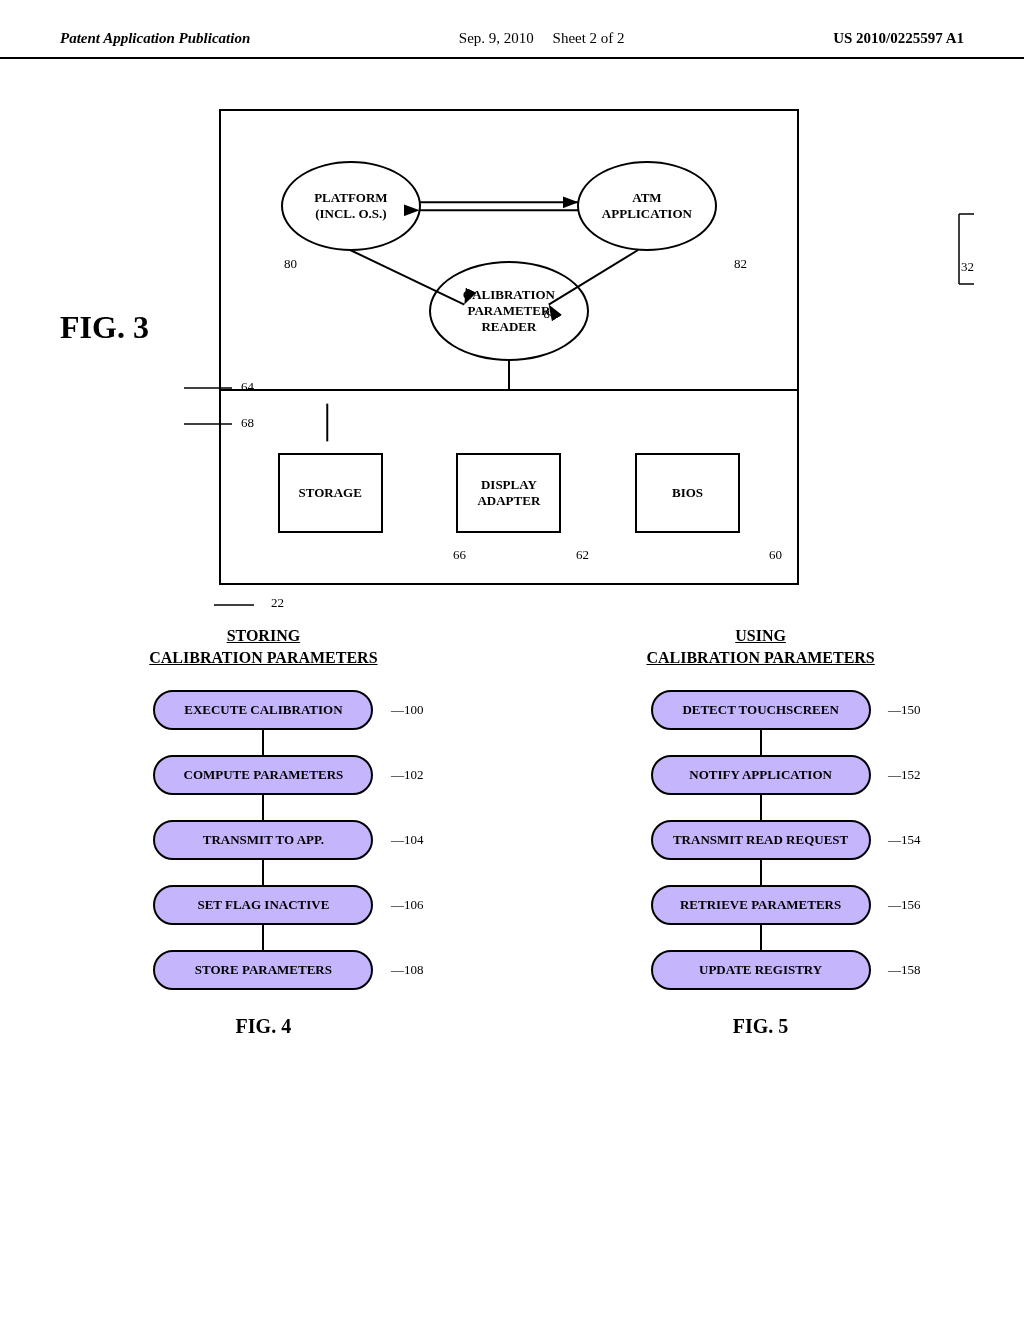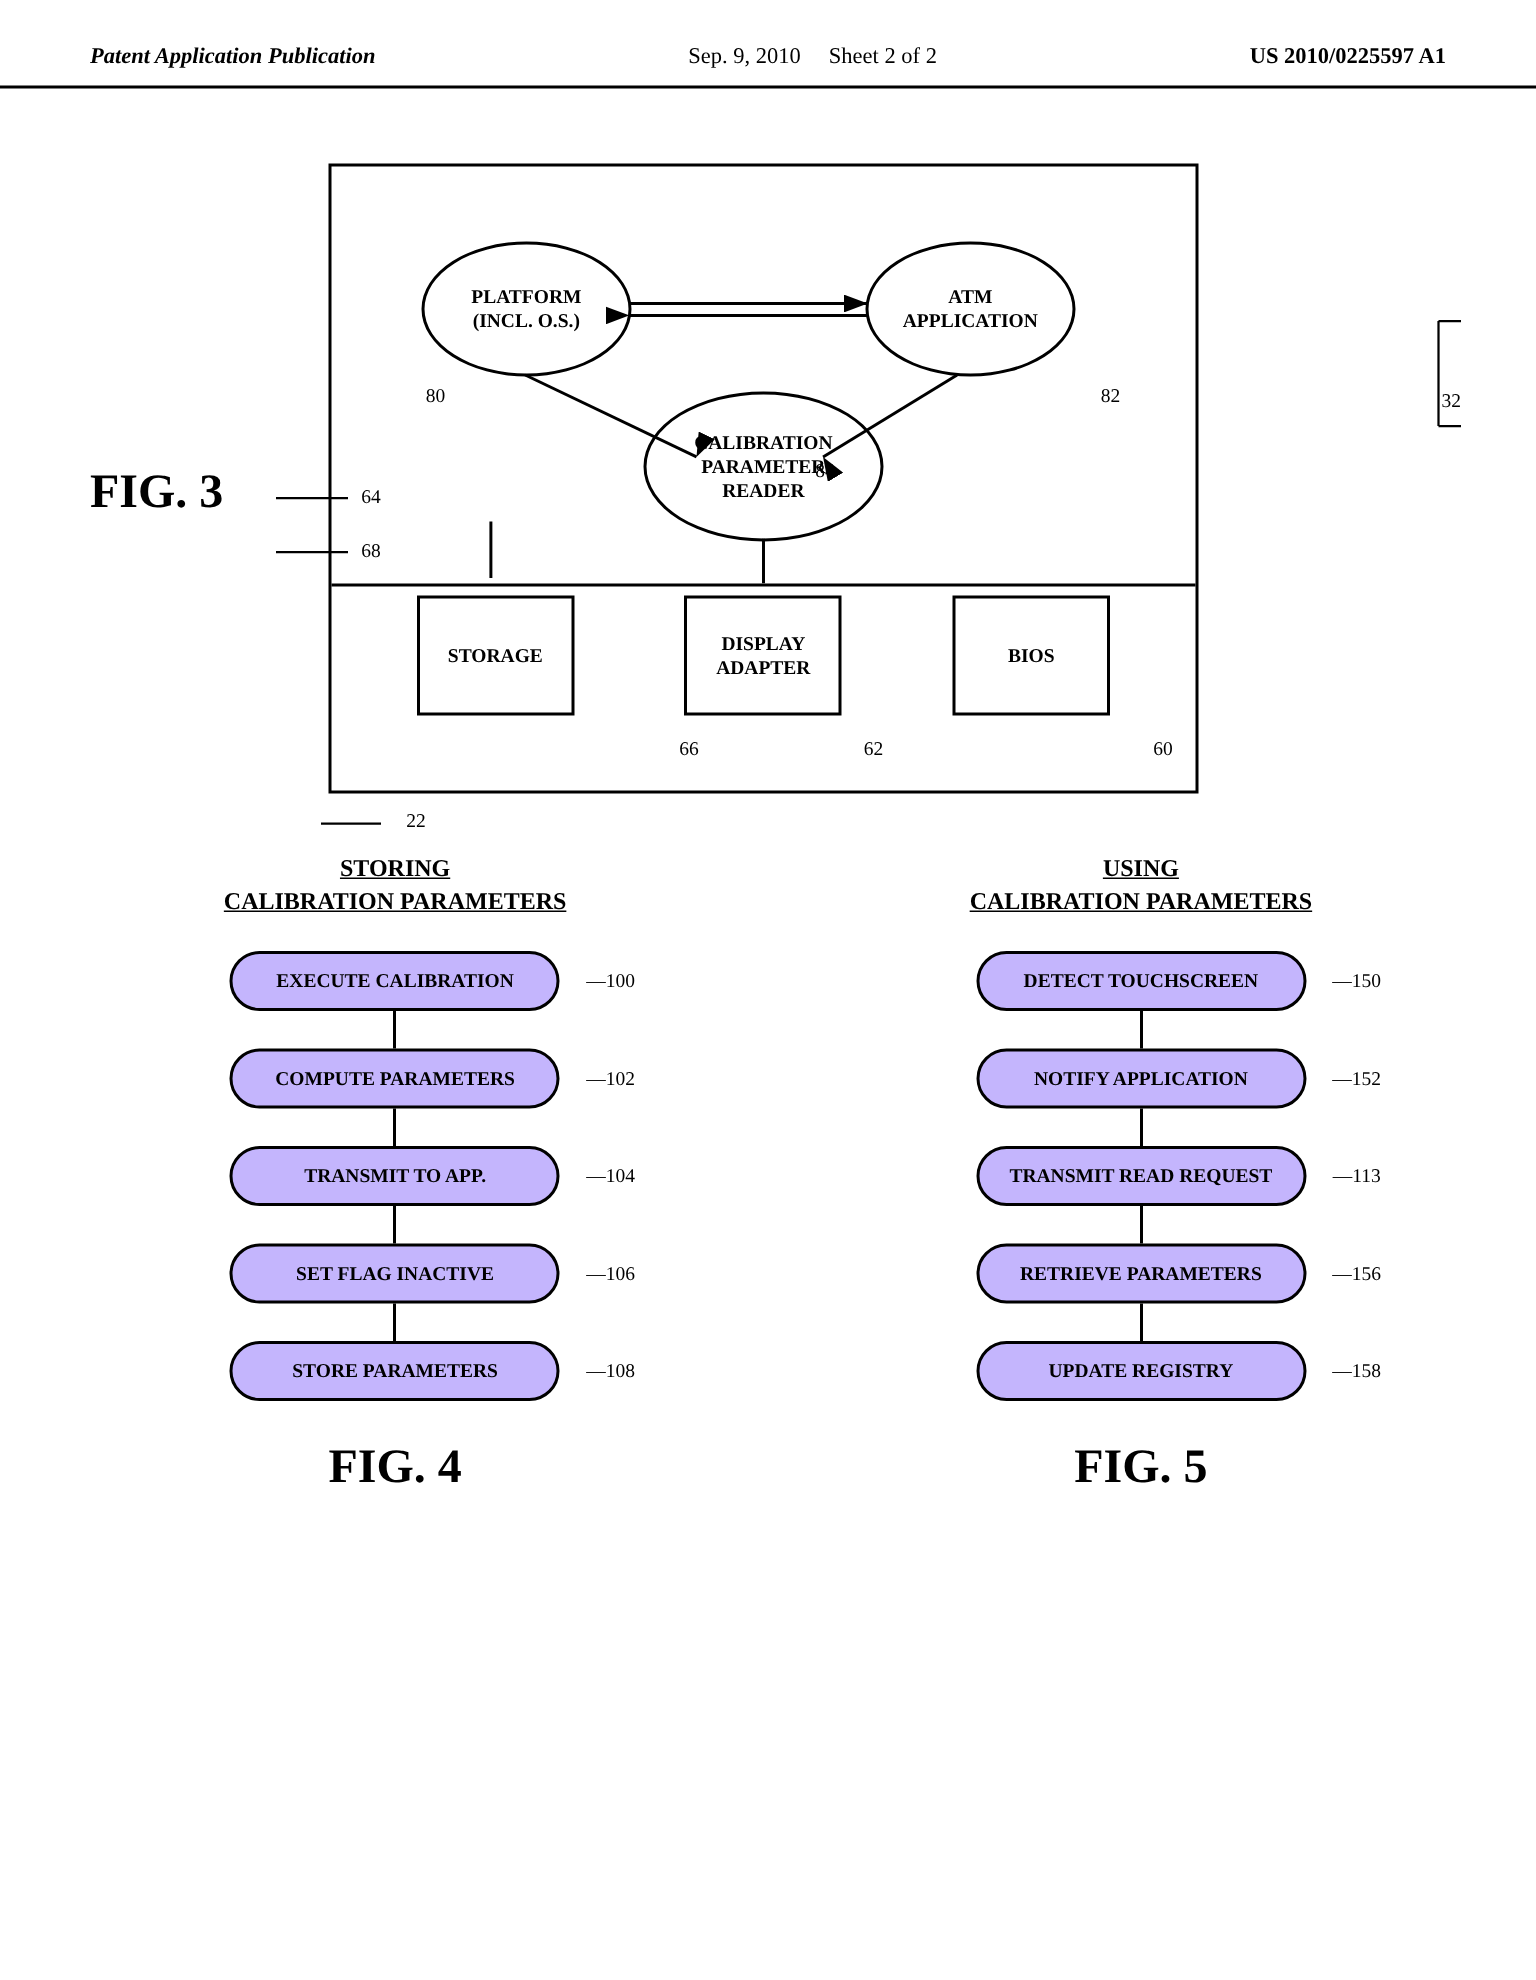--- a/index.html
+++ b/index.html
@@ -58,21 +58,21 @@
     .fig3-diagram {
       flex: 1;
       position: relative;
     }
 
     
     .fig3-outer-box {
       border: 2px solid #000;
       position: relative;
       width: 580px;
-      height: 420px;
+      height: 476px;
       margin-left: 40px;
     }
 
     
     .fig3-inner-top {
       position: absolute;
       top: 0; left: 0; right: 0;
       height: 280px;
       border-bottom: 2px solid #000;
     }
@@ -219,21 +219,21 @@
     }
 
     .flow-connector {
       width: 2px;
       height: 25px;
       background: #000;
       margin: 0 auto;
     }
 
     .fig-label {
-      font-size: 32px;
+      font-size: 20px;
       font-weight: bold;
       margin-top: 25px;
       text-align: right;
     }
   </style>
 </head>
 <body>
 
 <div class="header">
   <div class="header-left">Patent Application Publication</div>
@@ -430,21 +430,21 @@
             <span>NOTIFY APPLICATION</span>
           </div>
           <span class="flow-ref" style="right:-50px;">—152</span>
         </div>
         <div class="flow-connector"></div>
 
         <div class="flow-box-wrapper">
           <div class="flow-box">
             <span>TRANSMIT READ REQUEST</span>
           </div>
-          <span class="flow-ref" style="right:-50px;">—113</span>
+          <span class="flow-ref" style="right:-50px;">—154</span>
         </div>
         <div class="flow-connector"></div>
 
         <div class="flow-box-wrapper">
           <div class="flow-box">
             <span>RETRIEVE PARAMETERS</span>
           </div>
           <span class="flow-ref" style="right:-50px;">—156</span>
         </div>
         <div class="flow-connector"></div>

